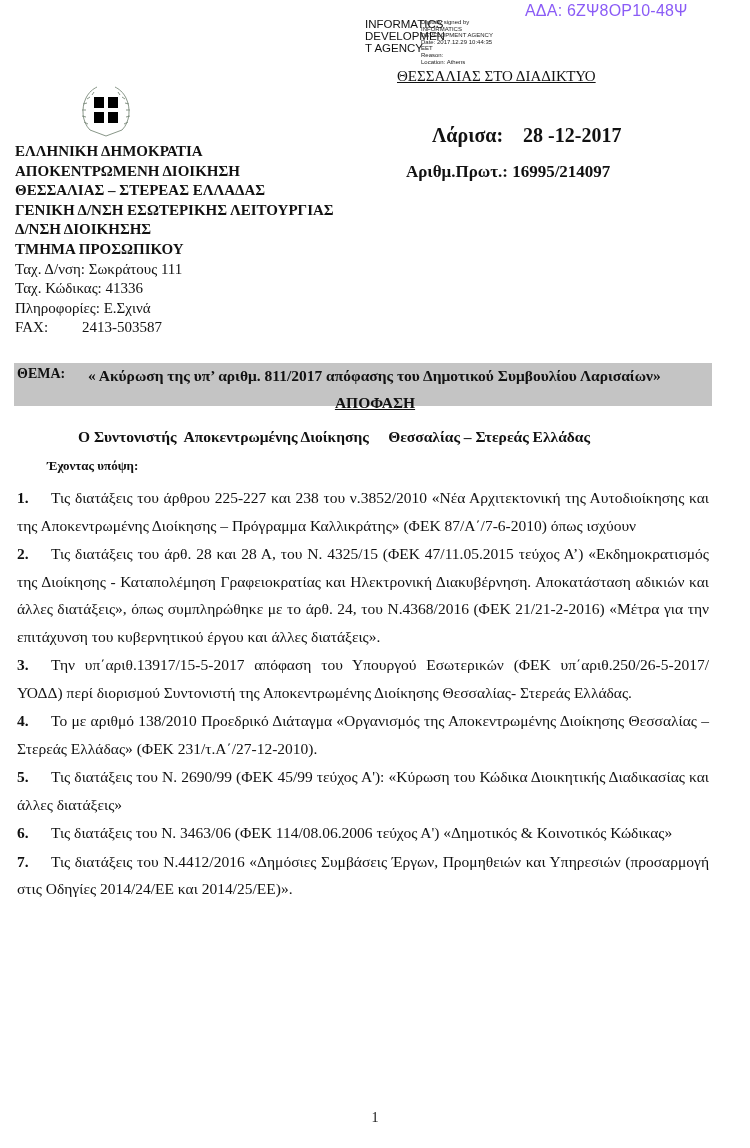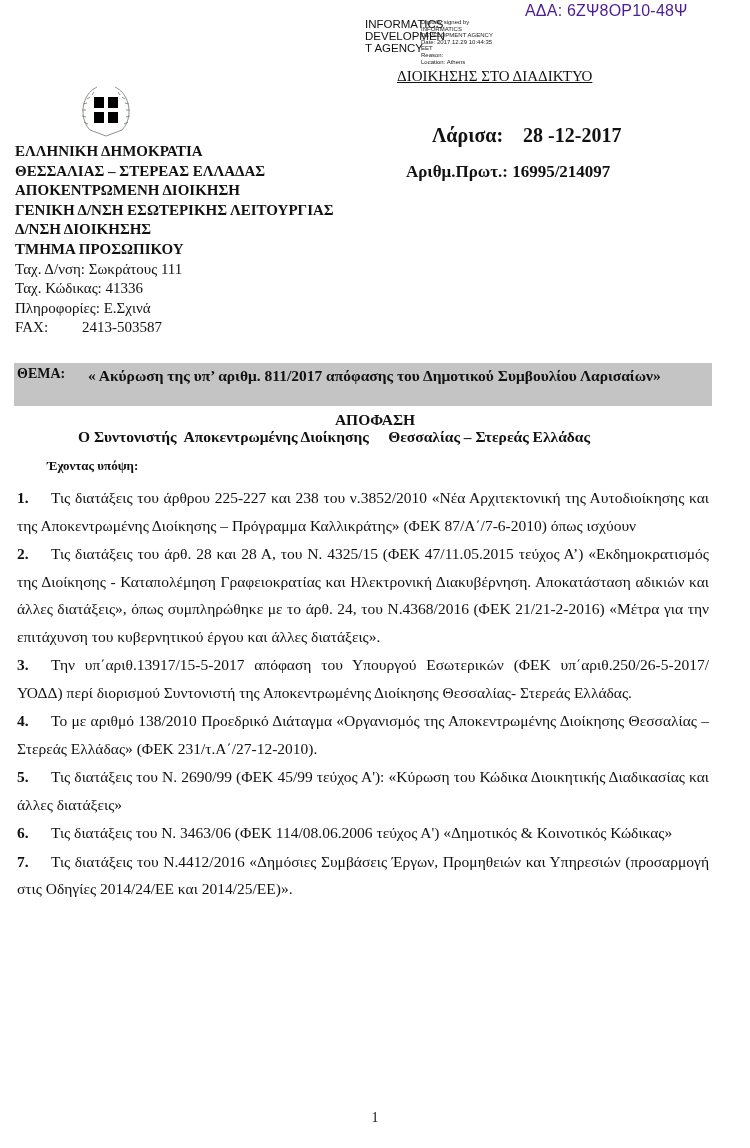--- a/index.html
+++ b/index.html
@@ -3,21 +3,21 @@
 <meta charset="utf-8">
 <style>
   html, body { margin: 0; padding: 0; background: #ffffff; }
   body {
     width: 750px; height: 1148px; position: relative; overflow: hidden;
     font-family: "Liberation Serif", "DejaVu Serif", serif; color: #111;
   }
   .abs { position: absolute; }
   .ada {
     left: 525px; top: 2px; font-family: "Liberation Sans", sans-serif;
-    font-size: 16px; color: #4c1d95; letter-spacing: 0.2px;
+    font-size: 16px; color: #8b5cf6; letter-spacing: 0.2px;
   }
   .sig-name {
     left: 365px; top: 18px; font-family: "Liberation Sans", sans-serif;
     font-size: 11.5px; line-height: 12px; color: #111;
   }
   .sig-details {
     left: 421px; top: 19px; font-family: "Liberation Sans", sans-serif;
     font-size: 6px; line-height: 6.6px; color: #222;
   }
   .posted {
@@ -33,22 +33,22 @@
   .protocol { left: 406px; top: 162px; font-size: 17px; font-weight: bold; }
   .subject-band {
     left: 14px; top: 363px; width: 698px; height: 43px; background: #c4c4c4;
   }
   .subject-label { left: 17px; top: 366px; font-size: 14px; font-weight: bold; }
   .subject-text {
     left: 88px; top: 366px; width: 622px; font-size: 15.5px; font-weight: bold;
     line-height: 19.5px; text-align: justify; text-align-last: left;
   }
   .decision-title {
-    left: 0; width: 750px; top: 411px; text-align: center; font-size: 15.5px;
-    font-weight: bold; 
+    left: 0; width: 750px; top: 394px; text-align: center; font-size: 15.5px;
+    font-weight: bold; text-decoration: underline;
   }
   .decision-sub {
     left: 78px; top: 428px; font-size: 15.5px; font-weight: bold; white-space: pre;
   }
   .considering {
     left: 47px; top: 458px; font-size: 13px; font-weight: bold;
   }
   .items { left: 17px; top: 484px; width: 692px; }
   .item {
     font-size: 15.5px; line-height: 27.5px; text-align: justify;
@@ -70,42 +70,42 @@
 <div class="abs sig-details">
   <div>Digitally signed by</div>
   <div>INFORMATICS</div>
   <div>DEVELOPMENT AGENCY</div>
   <div>Date: 2017.12.29 10:44:35</div>
   <div>EET</div>
   <div>Reason:</div>
   <div>Location: Athens</div>
 </div>
 
-<div class="abs posted">ΔΙΟΙΚΗΣΗΣ ΣΤΟ ΔΙΑΔΙΚΤΥΟ</div>
+<div class="abs posted">ΘΕΣΣΑΛΙΑΣ ΣΤΟ ΔΙΑΔΙΚΤΥΟ</div>
 
 <div class="abs emblem">
   <svg width="52" height="56" viewBox="0 0 52 56">
     <g fill="none" stroke="#7a8a7a" stroke-width="0.9">
       <path d="M10 46 C2 38 1 24 6 14 C9 8 13 5 17 3"></path>
       <path d="M42 46 C50 38 51 24 46 14 C43 8 39 5 35 3"></path>
       <path d="M8 40 l-4 -2 M6 33 l-4 -1 M6 26 l-4 0 M7 19 l-4 1 M10 13 l-3 2 M14 8 l-2 3"></path>
       <path d="M44 40 l4 -2 M46 33 l4 -1 M46 26 l4 0 M45 19 l4 1 M42 13 l3 2 M38 8 l2 3"></path>
       <path d="M10 46 L26 52 L42 46"></path>
     </g>
     <rect x="14" y="13" width="10" height="11" fill="#000"></rect>
     <rect x="28" y="13" width="10" height="11" fill="#000"></rect>
     <rect x="14" y="28" width="10" height="11" fill="#000"></rect>
     <rect x="28" y="28" width="10" height="11" fill="#000"></rect>
   </svg>
 </div>
 
 <div class="abs org">
   <div class="b">ΕΛΛΗΝΙΚΗ ΔΗΜΟΚΡΑΤΙΑ</div>
+  <div class="b">ΑΠΟΚΕΝΤΡΩΜΕΝΗ ΔΙΟΙΚΗΣΗ</div>
   <div class="b">ΘΕΣΣΑΛΙΑΣ – ΣΤΕΡΕΑΣ ΕΛΛΑΔΑΣ</div>
-  <div class="b">ΑΠΟΚΕΝΤΡΩΜΕΝΗ ΔΙΟΙΚΗΣΗ</div>
   <div class="b">ΓΕΝΙΚΗ Δ/ΝΣΗ ΕΣΩΤΕΡΙΚΗΣ ΛΕΙΤΟΥΡΓΙΑΣ</div>
   <div class="b">Δ/ΝΣΗ ΔΙΟΙΚΗΣΗΣ</div>
   <div class="b">ΤΜΗΜΑ ΠΡΟΣΩΠΙΚΟΥ</div>
   <div>Ταχ. Δ/νση: Σωκράτους 111</div>
   <div>Ταχ. Κώδικας: 41336</div>
   <div>Πληροφορίες: Ε.Σχινά</div>
   <div class="contact-row"><span>FAX:</span><span style="display:inline-block;width:34px"></span><span>2413-503587</span></div>
 </div>
 
 <div class="abs place-date" style="white-space:pre">Λάρισα:    28 -12-2017</div>

